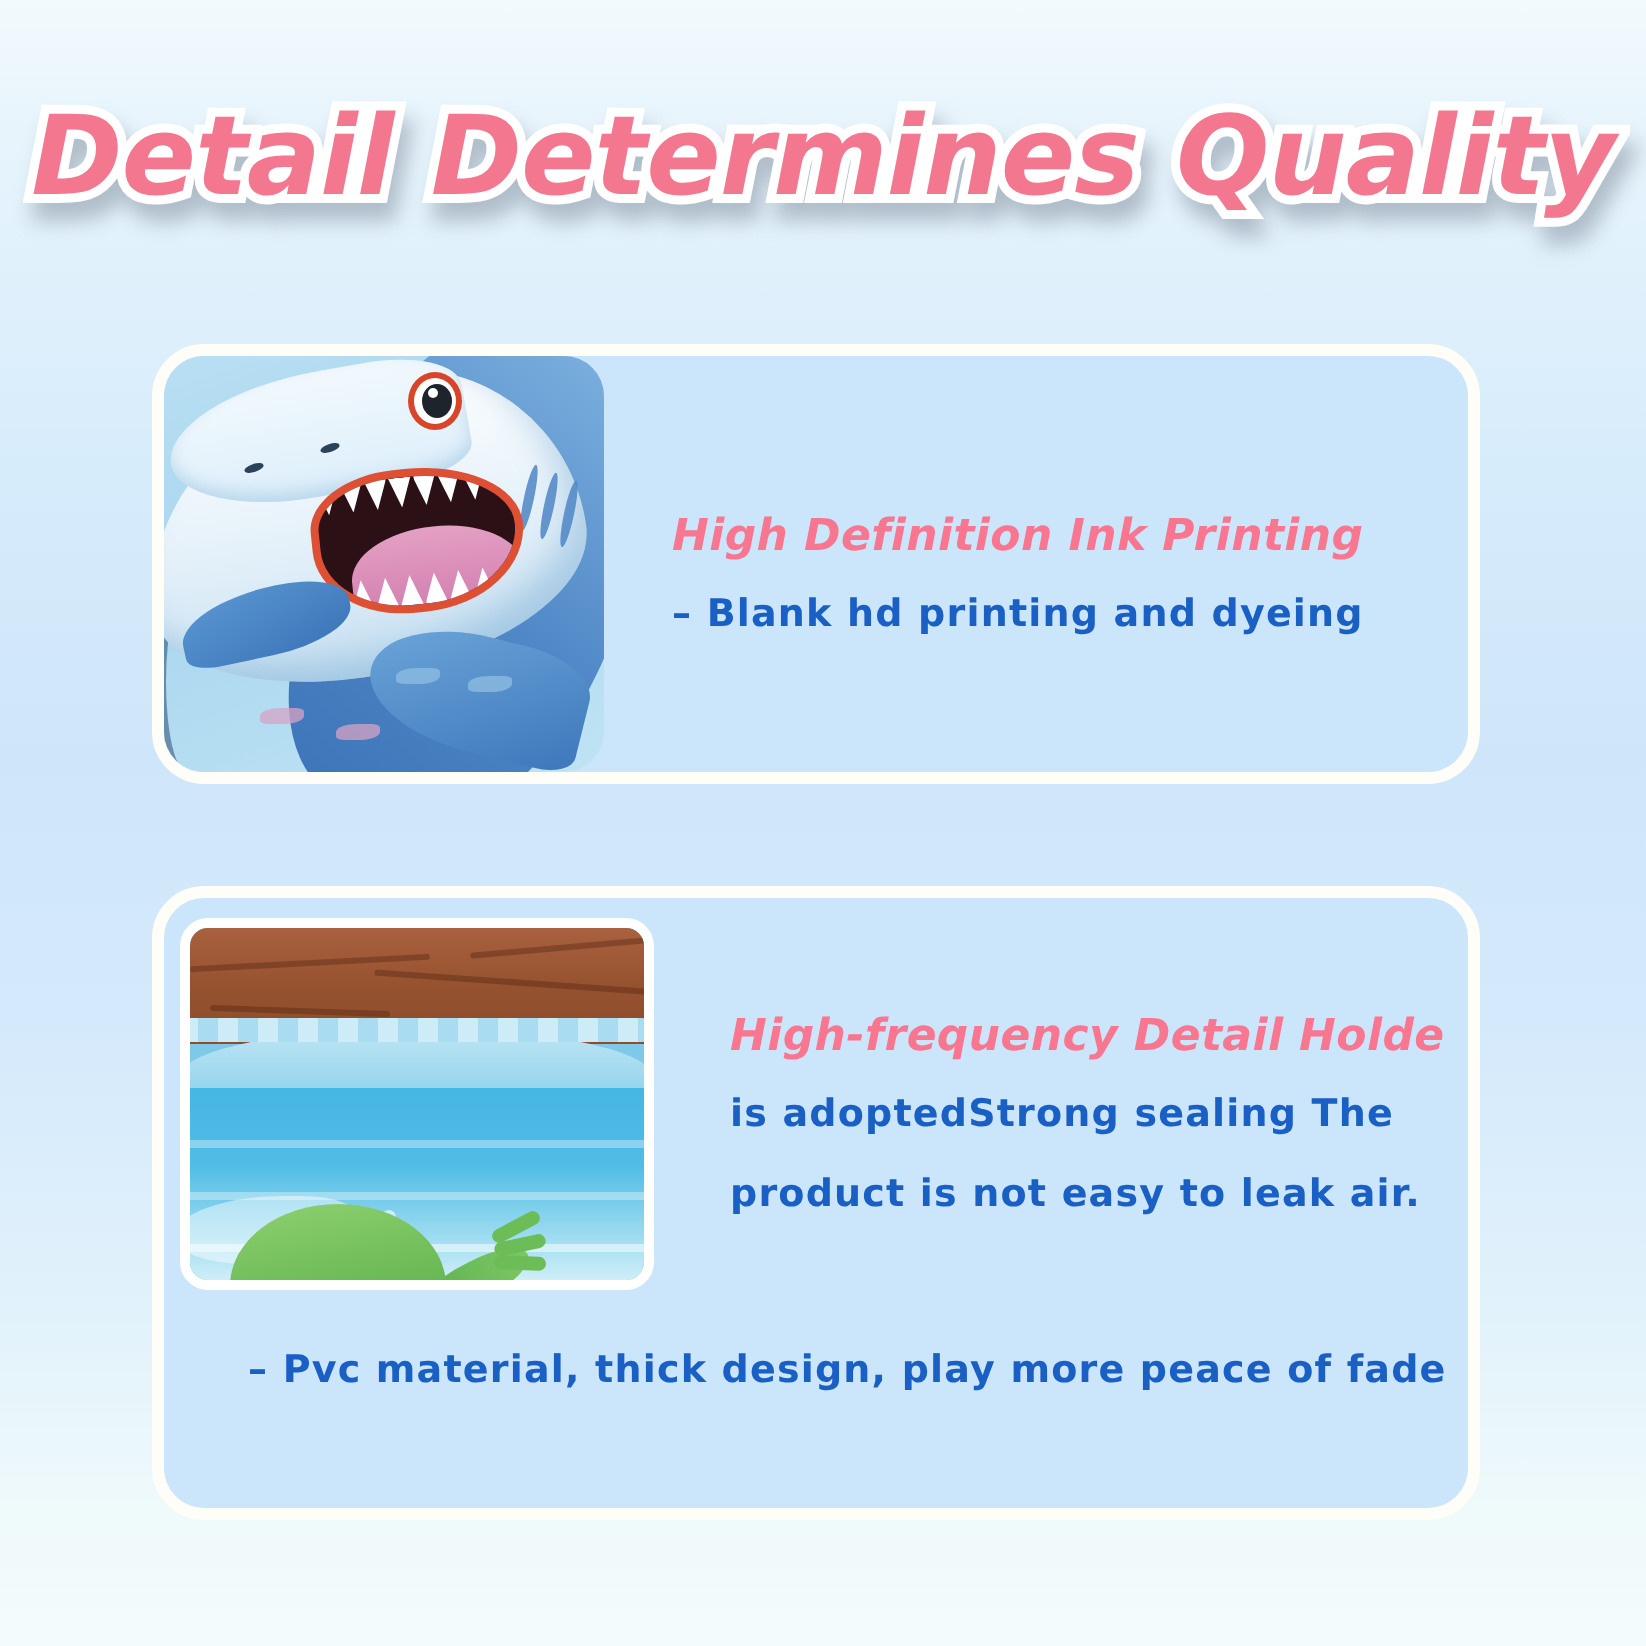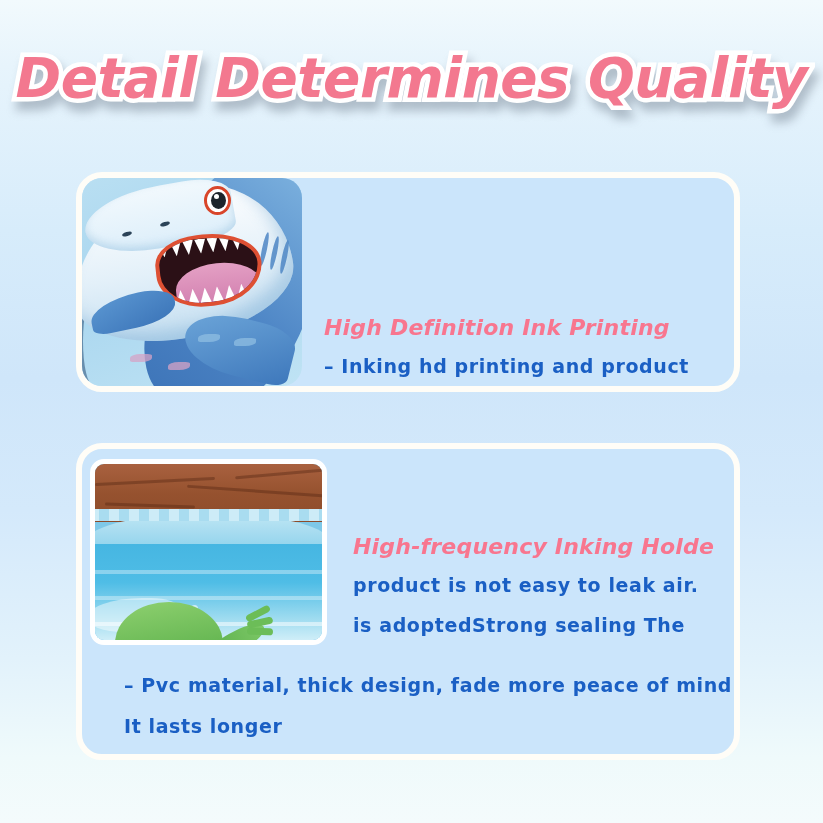--- a/index.html
+++ b/index.html
@@ -62,21 +62,22 @@
   }
   #card-2 {
     left: 76px;
     top: 443px;
     width: 664px;
     height: 317px;
   }
 
   .card-row {
     display: flex;
-    align-items: flex-end;
+    align-items: center;
+    gap: 12px;
   }
 
   
   .thumb {
     position: relative;
     overflow: hidden;
     flex: none;
   }
   #thumb-1 {
     width: 220px;
@@ -359,21 +360,21 @@
         <div class="shark-fin"></div>
         <div class="minifish f1"></div>
         <div class="minifish f2"></div>
         <div class="minifish f3"></div>
         <div class="minifish f4"></div>
       </div>
     </div>
 
     <div class="text-col">
       <div class="head">High Definition Ink Printing</div>
-      <div class="body-line">– Inking hd printing and product</div>
+      <div class="body-line">– Blank hd printing and dyeing</div>
     </div>
 
   </div>
 </div>
 
 <div class="card" id="card-2">
   <div class="card-row">
 
     <div class="thumb" id="thumb-2">
       <div class="frog-scene">
@@ -407,24 +408,23 @@
             <div class="frog-eye left"></div>
             <div class="frog-eye right"></div>
 
           </div>
 
         </div>
       </div>
     </div>
 
     <div class="text-col">
-      <div class="head">High-frequency Inking Holde</div>
+      <div class="head">High-frequency Detail Holde</div>
+      <div class="body-line">is adoptedStrong sealing The</div>
       <div class="body-line">product is not easy to leak air.</div>
-      <div class="body-line">is adoptedStrong sealing The</div>
     </div>
 
   </div>
 
   <div class="footer-lines">
-    <div class="body-line">– Pvc material, thick design, fade more peace of mind</div>
-    <div class="body-line">It lasts longer</div>
+    <div class="body-line">– Pvc material, thick design, play more peace of fade</div>
   </div>
 </div>
 
 </body></html>

